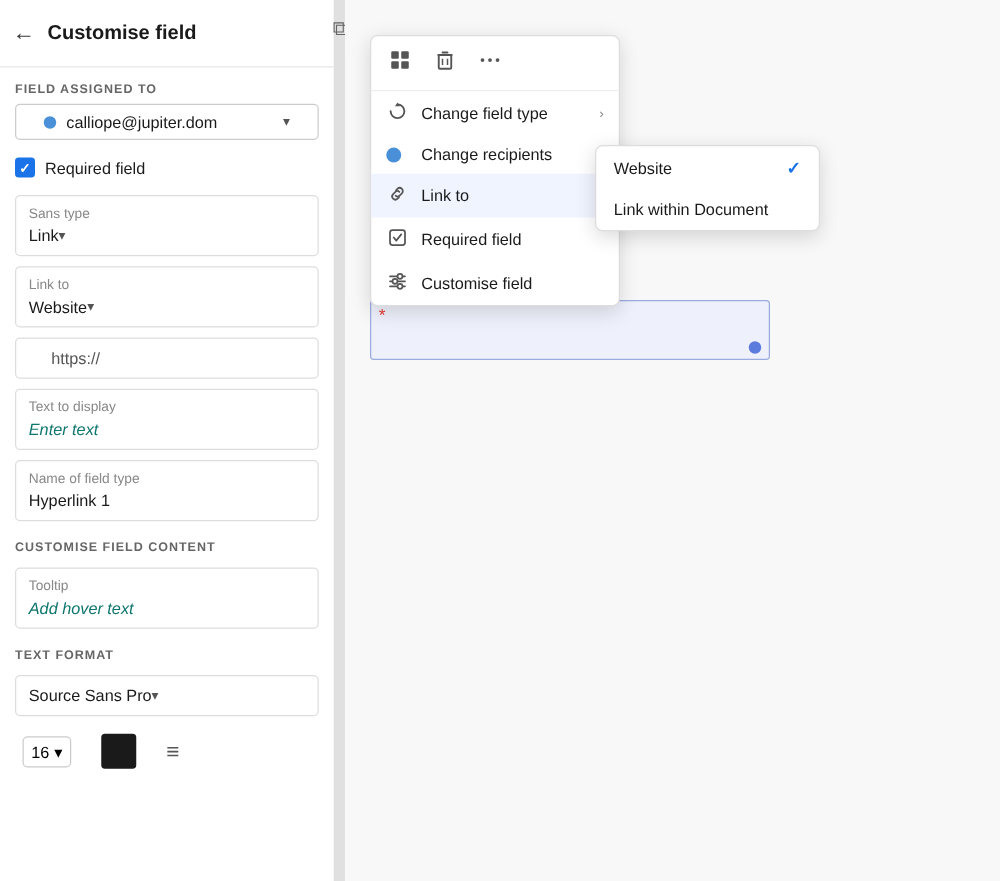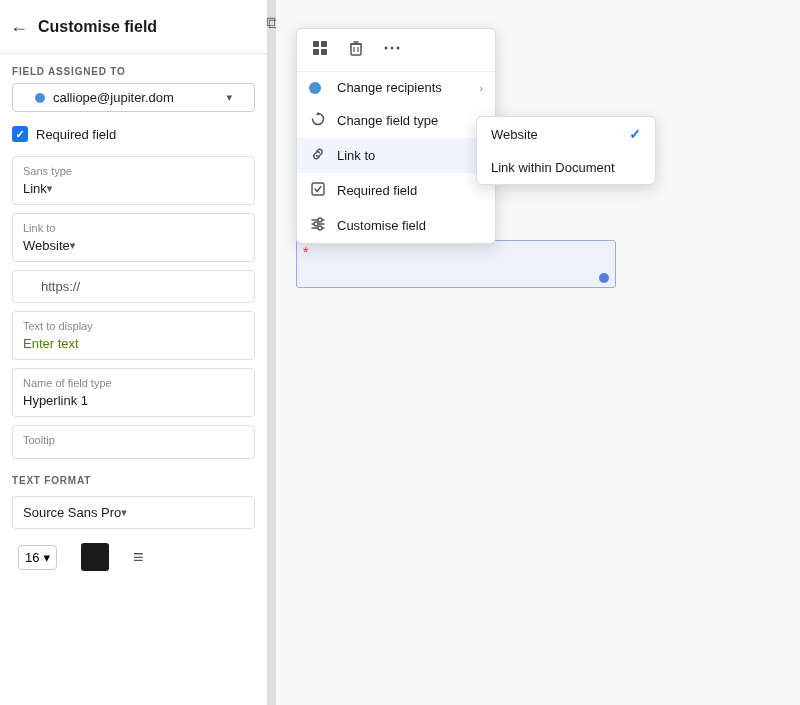--- a/index.html
+++ b/index.html
@@ -150,21 +150,22 @@
     .url-field {
       margin: 4px 12px;
       border: 1px solid #ddd;
       border-radius: 4px;
       padding: 8px 28px;
       font-size: 13px;
       color: #555;
     }
 
     .placeholder-text {
-      color: #4d7c0f;
+      color: #0f766e;
+      font-style: italic;
     }
 
     .footer-row {
       display: flex;
       align-items: center;
       gap: 24px;
       padding: 10px 18px;
     }
 
     .font-size-select {
@@ -390,23 +391,27 @@
     </div>
   </div>
 
   <div class="field-group">
     <div class="field-group-label">Name of field type</div>
     <div class="field-group-row">
       <span class="field-group-value">Hyperlink 1</span>
     </div>
   </div>
 
+  <div class="section-label">CUSTOMISE FIELD CONTENT</div>
 
   <div class="field-group">
     <div class="field-group-label">Tooltip</div>
+    <div class="field-group-row">
+      <span class="placeholder-text">Add hover text</span>
+    </div>
   </div>
 
   <div class="section-label">TEXT FORMAT</div>
 
   <div class="field-group">
     <div class="field-group-row">
       <span class="field-group-value">Source Sans Pro</span>
       <span class="chevron-down">▾</span>
     </div>
   </div>
@@ -452,34 +457,34 @@
         <svg width="18" height="18" viewBox="0 0 18 18">
           <circle cx="3" cy="9" r="1.5" fill="#555"></circle>
           <circle cx="9" cy="9" r="1.5" fill="#555"></circle>
           <circle cx="15" cy="9" r="1.5" fill="#555"></circle>
         </svg>
       </button>
     </div>
 
     <div class="menu-item">
       <span class="menu-item-icon">
+        <svg width="16" height="16" viewBox="0 0 16 16">
+          <path d="M8 2.5 C11 2.5 13.5 5 13.5 8 C13.5 11 11 13.5 8 13.5 C5 13.5 2.5 11 2.5 8" stroke="#555" stroke-width="1.5" fill="none" stroke-linecap="round"></path>
+          <polygon points="8,1 10,4 6,4" fill="#555"></polygon>
+        </svg>
+      </span>
+      <span class="menu-item-label">Change field type</span>
+      <span class="menu-item-arrow">›</span>
+    </div>
+
+    <div class="menu-item">
+      <span class="menu-item-icon">
         <div class="menu-dot"></div>
       </span>
       <span class="menu-item-label">Change recipients</span>
-      <span class="menu-item-arrow">›</span>
-    </div>
-
-    <div class="menu-item">
-      <span class="menu-item-icon">
-        <svg width="16" height="16" viewBox="0 0 16 16">
-          <path d="M8 2.5 C11 2.5 13.5 5 13.5 8 C13.5 11 11 13.5 8 13.5 C5 13.5 2.5 11 2.5 8" stroke="#555" stroke-width="1.5" fill="none" stroke-linecap="round"></path>
-          <polygon points="8,1 10,4 6,4" fill="#555"></polygon>
-        </svg>
-      </span>
-      <span class="menu-item-label">Change field type</span>
       <span class="menu-item-arrow">›</span>
     </div>
 
     <div class="menu-item" style="background:#f0f4ff;">
       <span class="menu-item-icon">
         <svg width="16" height="16" viewBox="0 0 16 16">
           <path d="M6.5 9.5 C7.2 10.2 8.3 10.4 9.3 9.9 L11.5 7.7 C12.5 6.7 12.5 5.1 11.5 4.1 C10.5 3.1 8.9 3.1 7.9 4.1 L6.8 5.2" stroke="#555" stroke-width="1.4" fill="none" stroke-linecap="round"></path>
           <path d="M9.5 6.5 C8.8 5.8 7.7 5.6 6.7 6.1 L4.5 8.3 C3.5 9.3 3.5 10.9 4.5 11.9 C5.5 12.9 7.1 12.9 8.1 11.9 L9.2 10.8" stroke="#555" stroke-width="1.4" fill="none" stroke-linecap="round"></path>
         </svg>
       </span>

